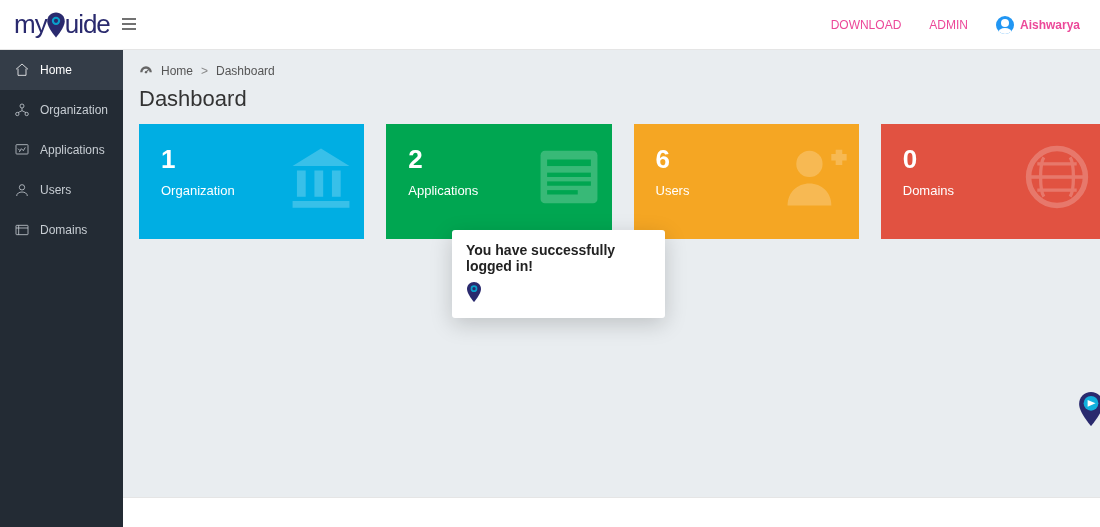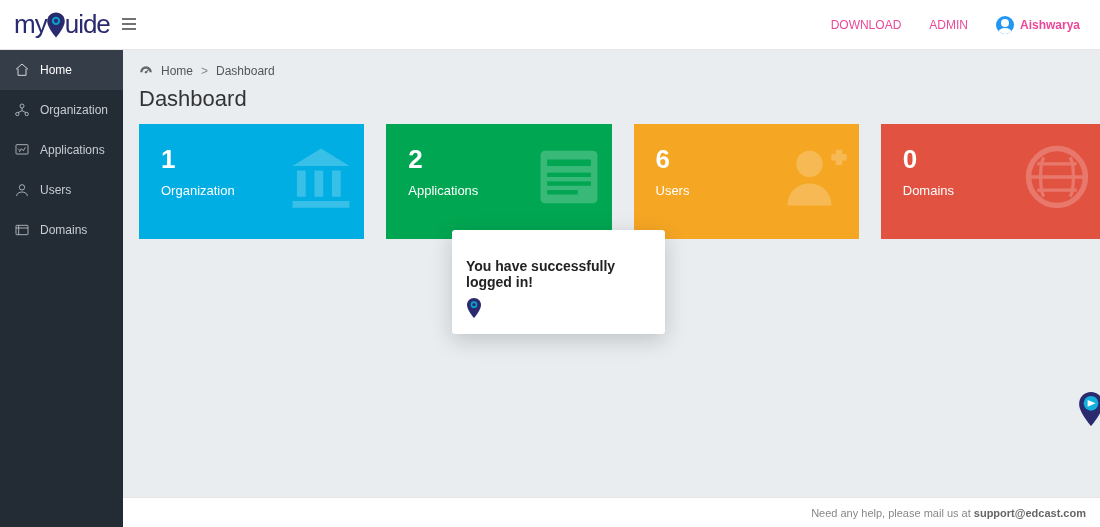--- a/index.html
+++ b/index.html
@@ -39,21 +39,21 @@
     .card .lbl { font-size:13px; margin-top:8px; }
     .card .bgic { position:absolute; right:8px; top:18px; opacity:.22; }
     .card .bgic svg { width:70px; height:70px; fill:#fff; }
 
     .c-blue   { background:#00aee3; }
     .c-green  { background:#00a651; }
     .c-orange { background:#f5a623; }
     .c-red    { background:#e15241; }
 
     
-    .toast { position:absolute; top:230px; left:452px; width:213px; background:#fff; border-radius:3px; box-shadow:0 6px 22px rgba(0,0,0,.18); padding:28px 14px 12px; }
+    .toast { position:absolute; top:230px; left:452px; width:213px; background:#fff; border-radius:3px; box-shadow:0 6px 22px rgba(0,0,0,.18); padding:12px 14px 12px; }
     .toast-text { font-size:14px; color:#222; font-weight:600; }
     .toast-pin { margin-top:8px; }
     .toast-pin svg { width:16px; height:20px; }
 
     
     .footer { position:absolute; bottom:0; left:123px; right:0; height:30px; background:#fff; border-top:1px solid #e5e5e5; display:flex; align-items:center; font-size:11px; color:#888; padding:0 14px; }
     .footer .right { margin-left:auto; }
     .footer .mail { color:#666; font-weight:600; }
 
     
@@ -208,16 +208,13 @@
 
 <div class="float-widget">
   <svg viewBox="0 0 24 30">
       <path fill="#2a2a6e" d="M12 0C6 0 1.5 4.5 1.5 10.5 1.5 18 12 30 12 30s10.5-12 10.5-19.5C22.5 4.5 18 0 12 0z"></path>
       <circle cx="12" cy="10" r="6.5" fill="#11b0dd"></circle>
       <path fill="#fff" d="M9 7l7 3-7 3z"></path>
     </svg>
 </div>
 
 <div class="footer">
-  <span class="right">
-    <span>Need any help, please mail us at </span><span class="mail">support@edcast.com</span>
-  </span>
 </div>
 
 </body></html>

